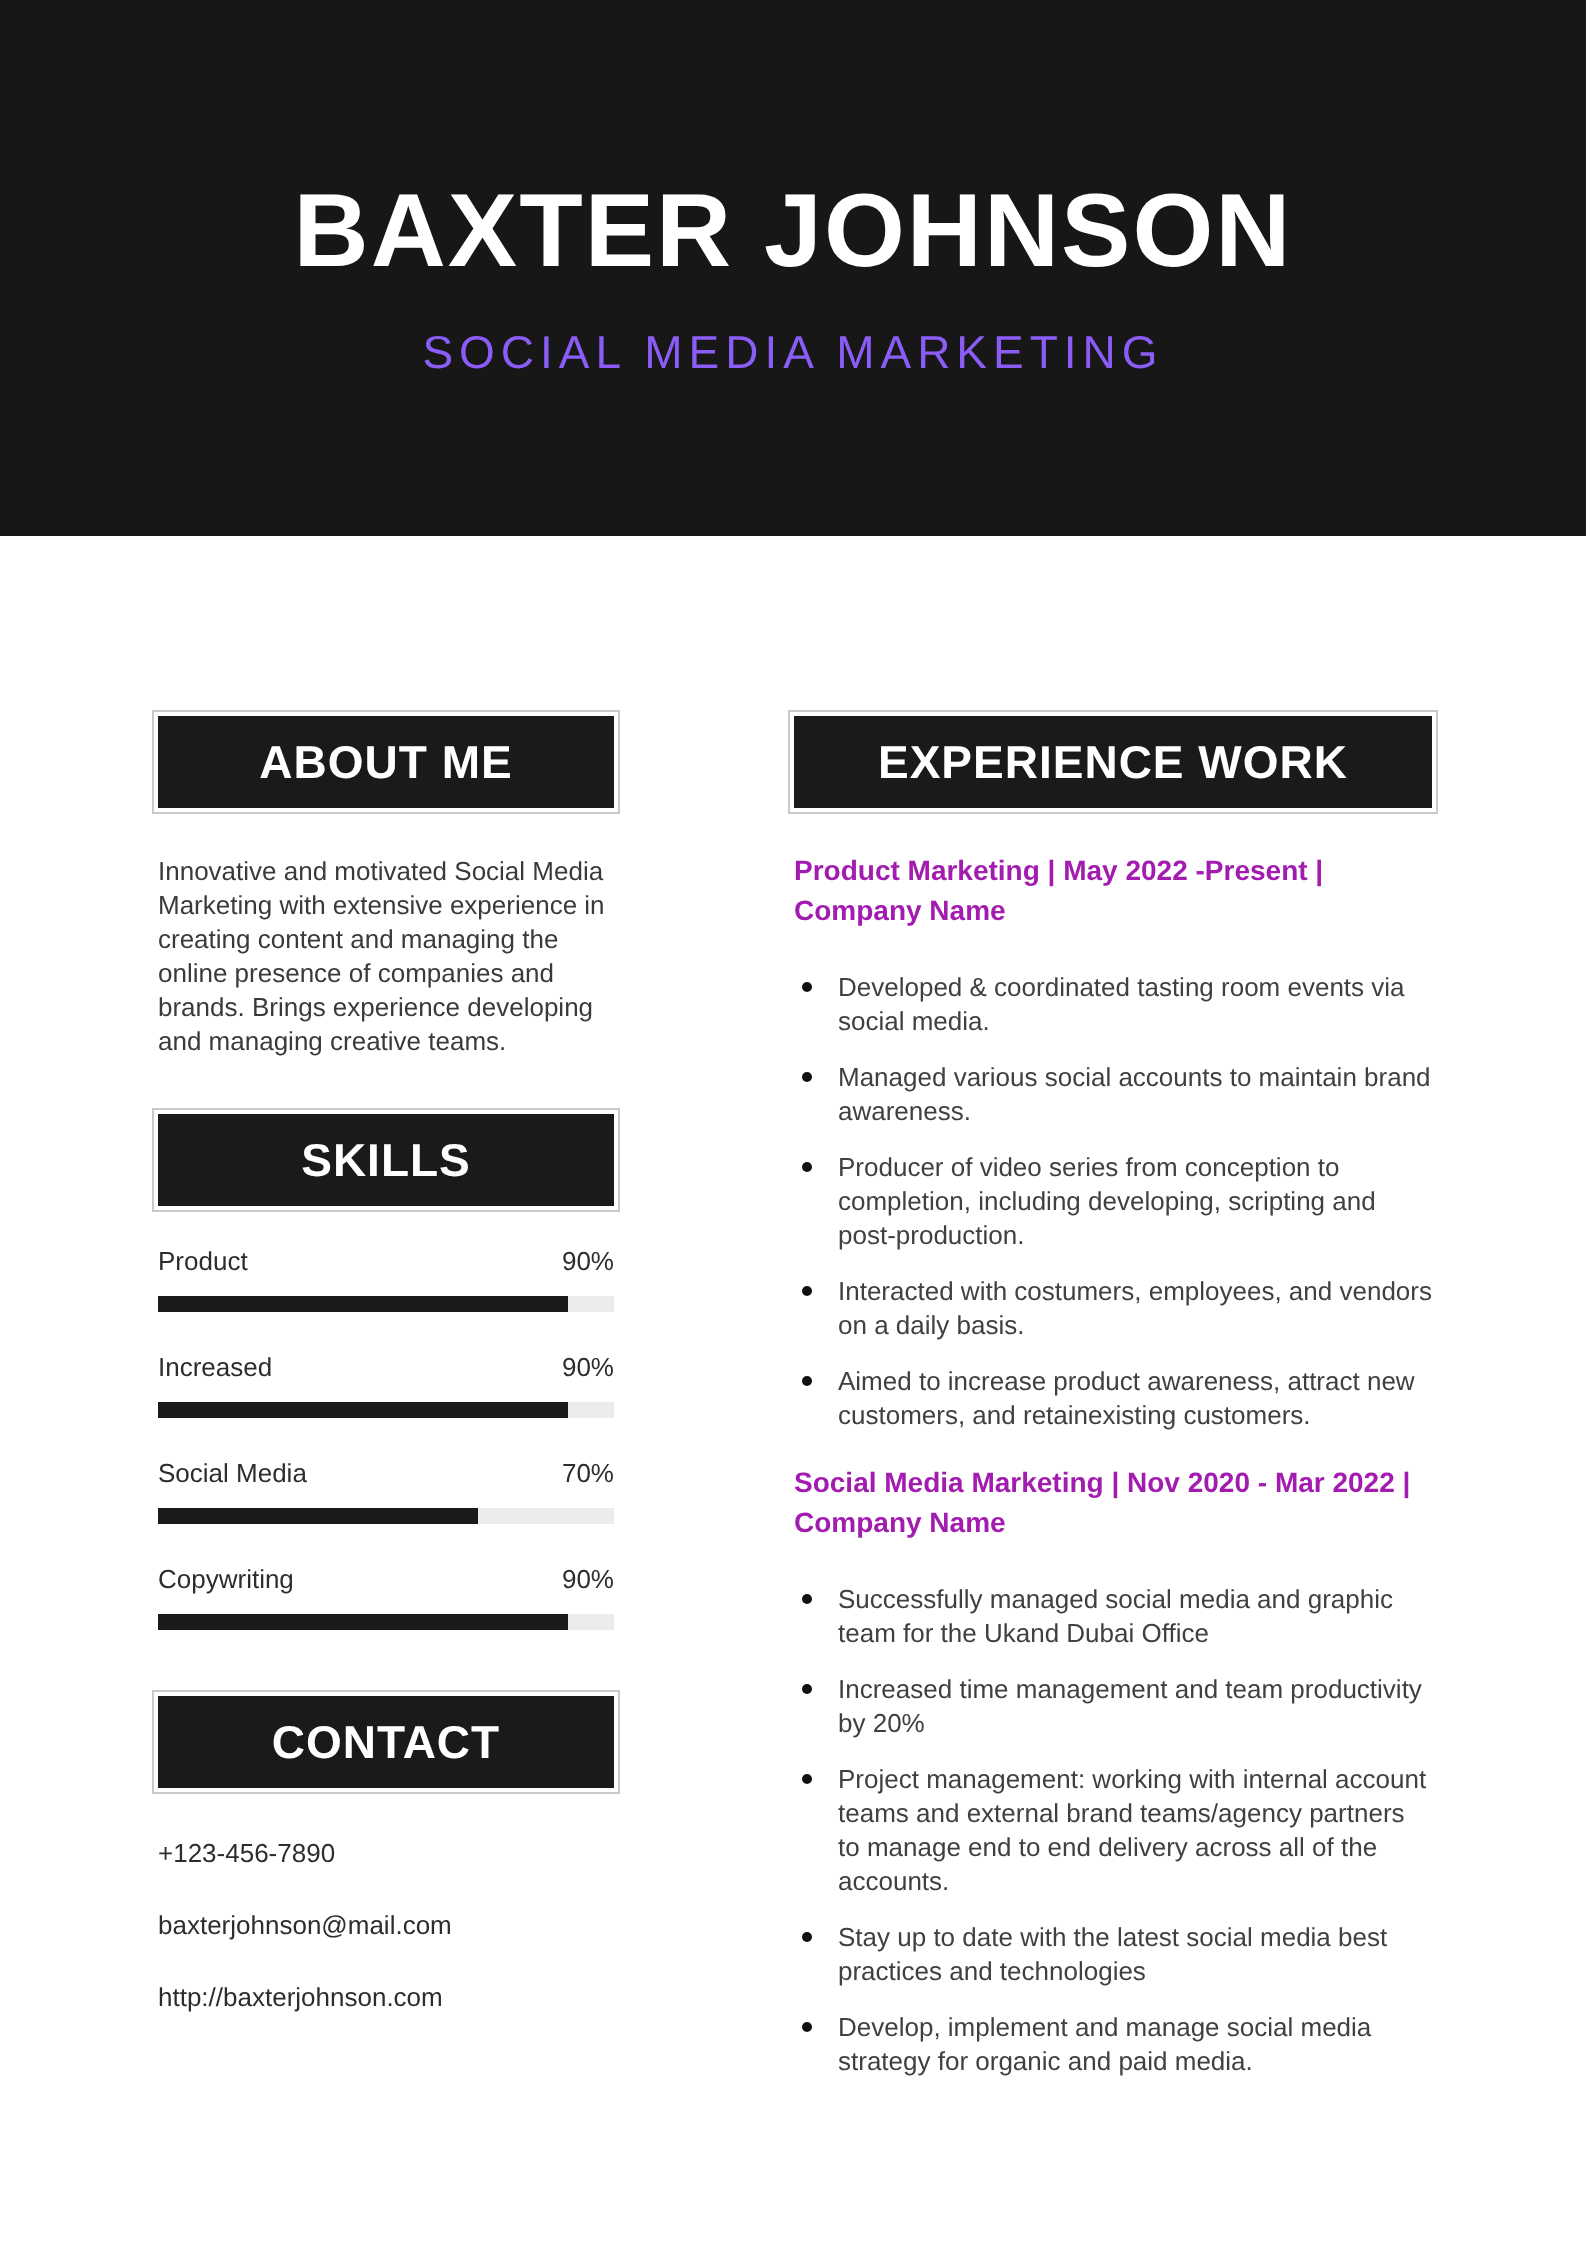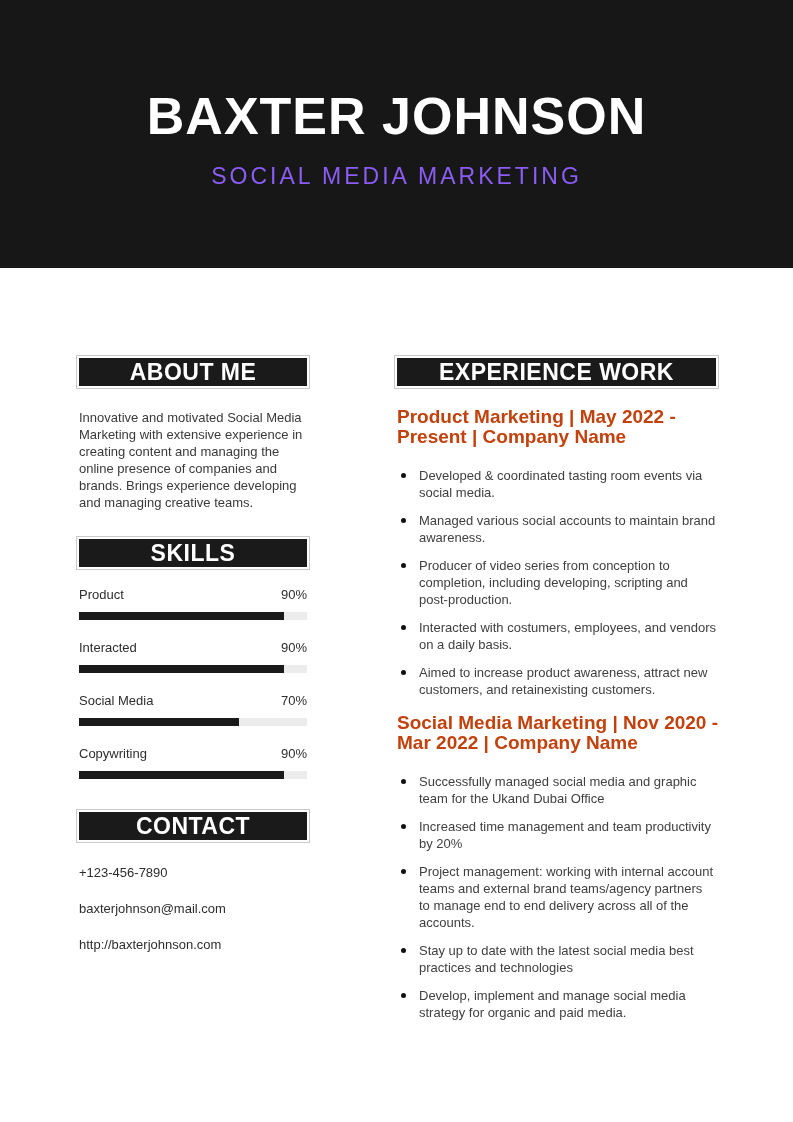--- a/index.html
+++ b/index.html
@@ -27,21 +27,21 @@
     letter-spacing: 3px; white-space: nowrap;
   }
 
   
   .content { display: flex; padding: 90px 0 0 79px; }
   .col-left  { width: 228px; flex: none; }
   .col-right { width: 319px; flex: none; margin-left: 90px; }
 
   
   .section-bar {
-    height: 28px; background: #1a1a1a; color: #ffffff;
+    height: 46px; background: #1a1a1a; color: #ffffff;
     display: flex; align-items: center; justify-content: center;
     font-size: 23px; font-weight: bold; letter-spacing: 0.5px;
     box-shadow: 0 0 0 2px #ffffff, 0 0 0 3px #c9c9c9;
   }
 
   
   .about-text {
     margin-top: 23px; font-size: 13px; line-height: 17px;
     color: #3a3a3a;
   }
@@ -57,22 +57,22 @@
   .skill-fill  { height: 8px; background: #1a1a1a; }
 
   
   .contact-heading { margin-top: 33px; }
   .contact-list { margin-top: 25px; }
   .contact-item { font-size: 13px; color: #2d2d2d; margin-bottom: 21px; }
 
   
   .job-title {
     margin-top: 21px; width: 332px;
-    font-size: 19px; font-weight: bold; line-height: 20px;
-    color: #c2410c;
+    font-size: 14px; font-weight: bold; line-height: 20px;
+    color: #a21caf;
   }
   .bullets { list-style: none; margin-top: 20px; }
   .bullets li {
     position: relative; padding-left: 22px; margin-bottom: 11px;
     font-size: 13px; line-height: 17px; color: #404040;
   }
   .bullets li::before {
     content: ""; position: absolute; left: 4px; top: 6px;
     width: 5px; height: 5px; border-radius: 50%; background: #111111;
   }
@@ -103,21 +103,21 @@
           <span>90%</span>
         </div>
         <div class="skill-track">
           <div class="skill-fill" style="width: 90%;"></div>
         </div>
       </div>
 
 
       <div class="skill">
         <div class="skill-head">
-          <span>Interacted</span>
+          <span>Increased</span>
           <span>90%</span>
         </div>
         <div class="skill-track">
           <div class="skill-fill" style="width: 90%;"></div>
         </div>
       </div>
 
       <div class="skill">
         <div class="skill-head">
           <span>Social Media</span>

